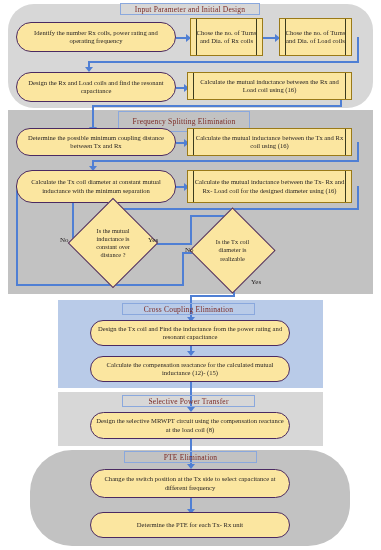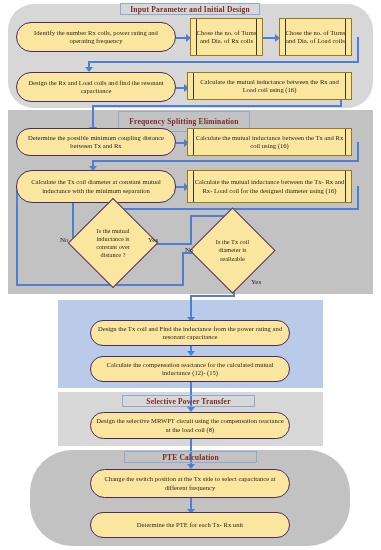--- a/index.html
+++ b/index.html
@@ -16,21 +16,21 @@
   .panel-cross{left:58px;top:300px;width:265px;height:88px;
      background:#b9cbe8;}
   .panel-sel{left:58px;top:392px;width:265px;height:54px;
      background:#d7d7d7;}
   .panel-pte{left:30px;top:450px;width:320px;height:96px;
      background:#c2c2c2;border-radius:42px;}
 
   
   .banner{position:absolute;box-sizing:border-box;
      border:1px solid #8aa8dd;background:transparent;
-     color:#7b2a24;font-weight:bold;font-size:7.5px;
+     color:#7b2a24;font-weight:normal;font-size:7.5px;
      letter-spacing:.2px;text-align:center;
      display:flex;align-items:center;justify-content:center;
      white-space:nowrap;}
   .b-initial{left:120px;top:3px;width:140px;height:12px;}
   .b-freq{left:118px;top:111px;width:132px;height:21px;}
   .b-cross{left:122px;top:303px;width:133px;height:12px;}
   .b-sel{left:122px;top:395px;width:133px;height:12px;text-align:center;}
   .b-pte{left:124px;top:451px;width:133px;height:12px;}
 
   
@@ -145,22 +145,23 @@
   <div class="arw arw-d" style="left:187px;top:407px;"></div>
 
   <div class="ln lnv" style="left:190px;top:438px;height:28px;"></div>
   <div class="arw arw-d" style="left:187px;top:464px;"></div>
 
   <div class="ln lnv" style="left:190px;top:497px;height:14px;"></div>
   <div class="arw arw-d" style="left:187px;top:509px;"></div>
 
   <div class="banner b-initial">Input Parameter and Initial Design</div>
   <div class="banner b-freq">Frequency Splitting Elimination</div>
+  <div class="banner b-cross">Cross Coupling Elimination</div>
   <div class="banner b-sel">Selective Power Transfer</div>
-  <div class="banner b-pte">PTE Calculation</div>
+  <div class="banner b-pte">PTE Elimination</div>
 
   <div class="node stadium" style="left:16px;top:22px;width:160px;height:30px;">Identify the number Rx coils, power rating and operating frequency</div>
 
   <div class="node proc" style="left:190px;top:18px;width:73px;height:38px;">Chose the no. of Turns and Dia. of Rx coils</div>
 
   <div class="node proc" style="left:279px;top:18px;width:73px;height:38px;">Chose the no. of Turns and Dia. of Load coils</div>
 
   <div class="node stadium" style="left:16px;top:72px;width:160px;height:30px;">Design the Rx and Load coils and find the resonant capacitance</div>
 
   <div class="node proc" style="left:187px;top:72px;width:165px;height:28px;">Calculate the mutual inductance between the Rx and Load coil using (16)</div>

